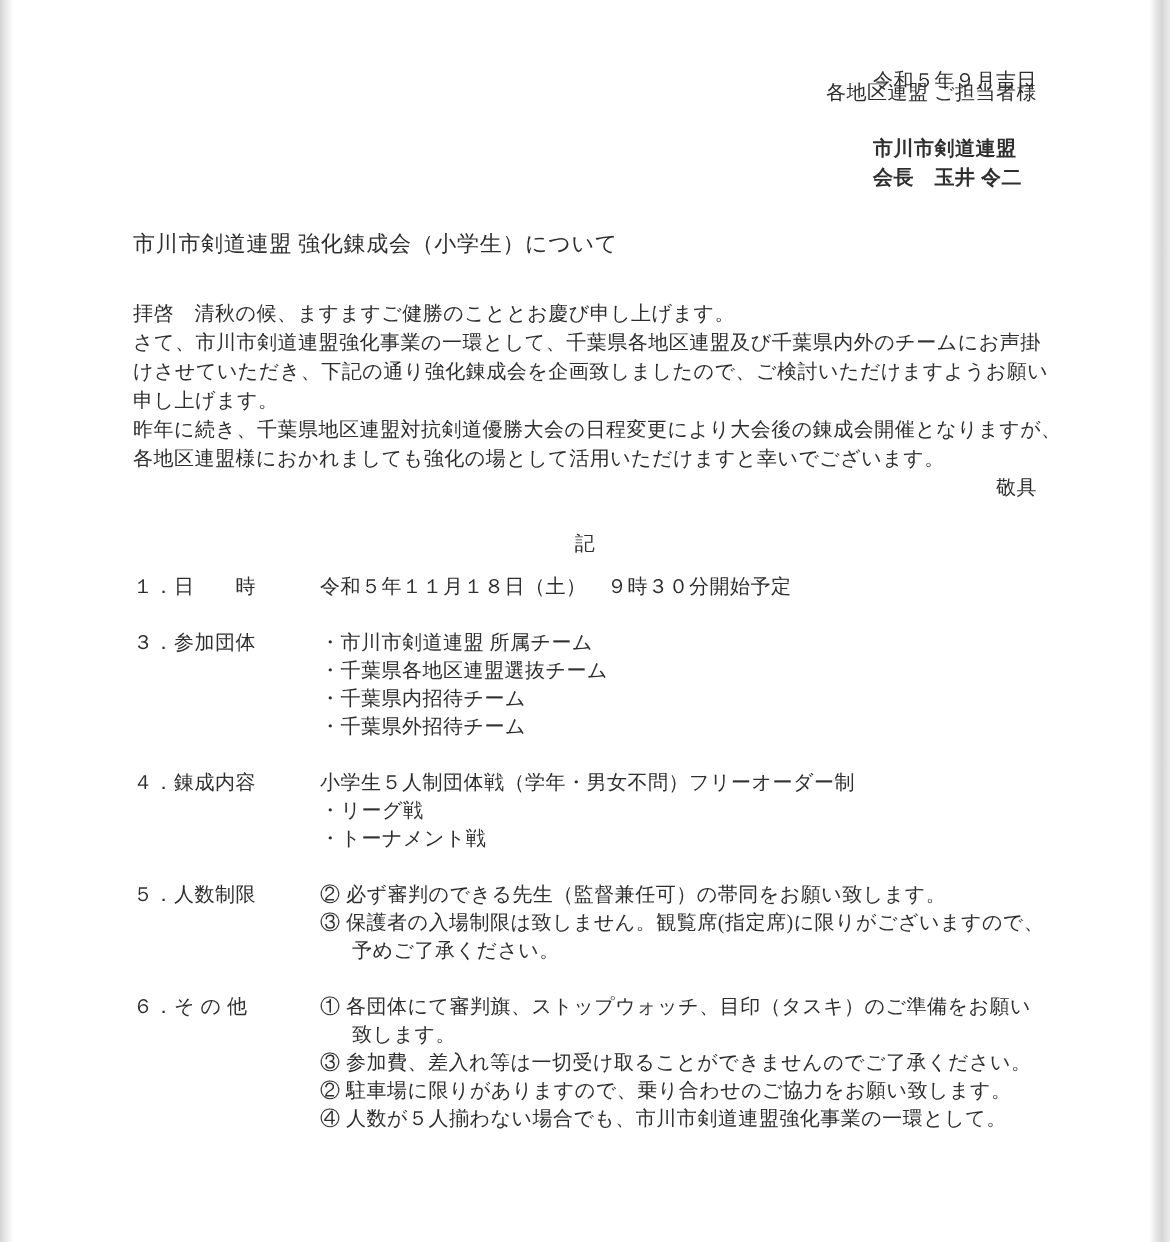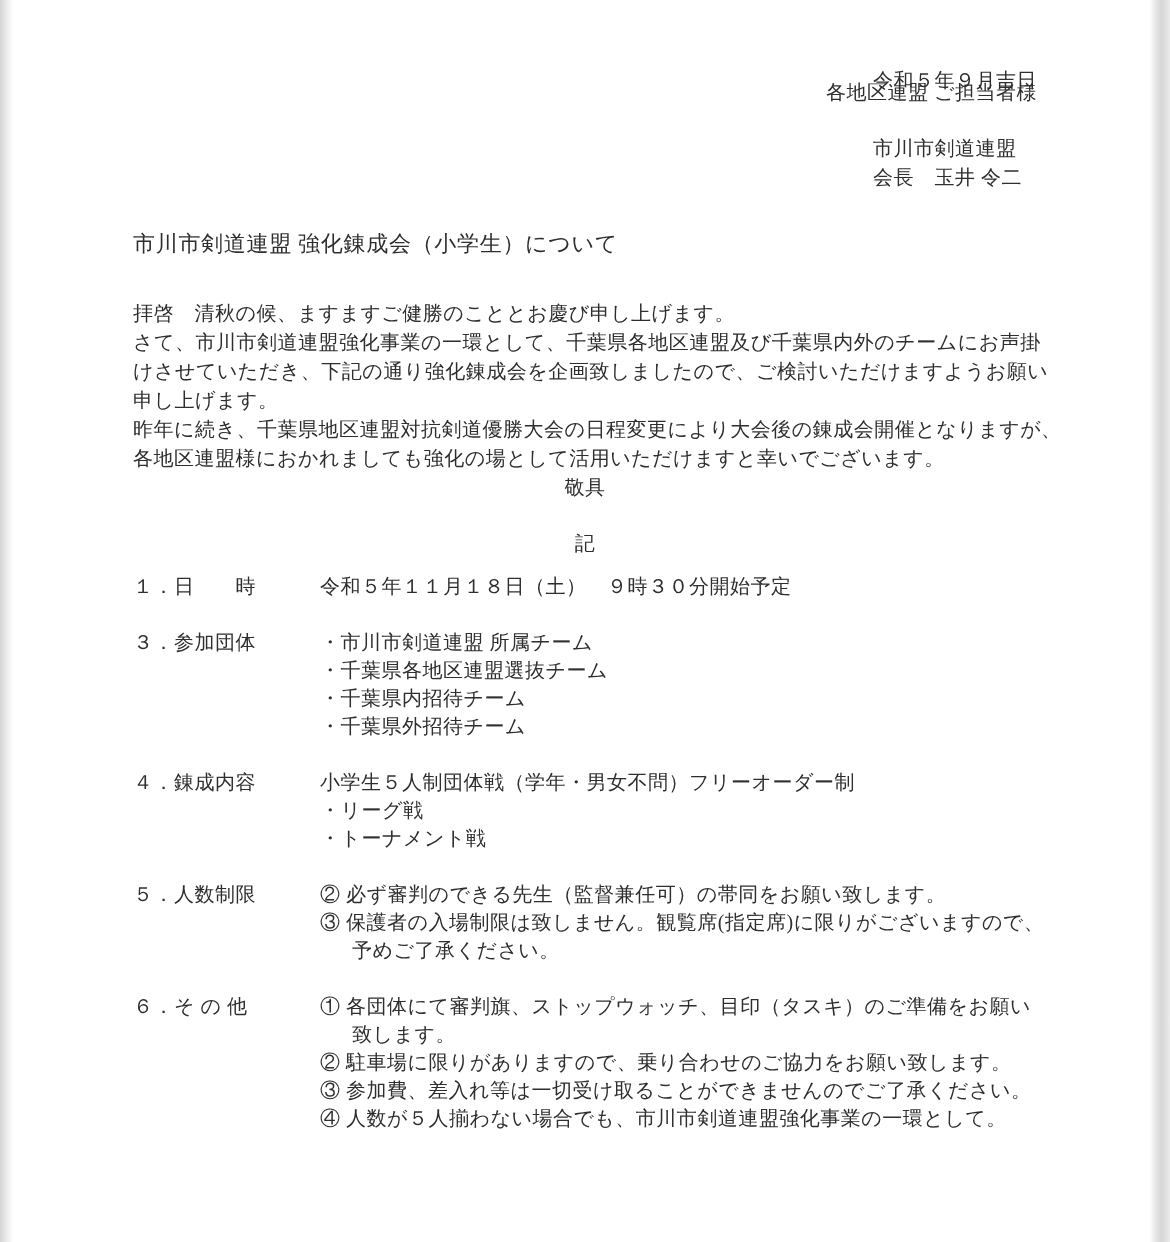--- a/index.html
+++ b/index.html
@@ -34,24 +34,24 @@
   .content-abs {
     position: absolute;
     left: 133px;
     width: 904px;
     font-size: 20px;
     line-height: 29px;
     white-space: nowrap;
   }
   .date-line   { top: 66px;  text-align: right; }
   .recipient   { top: 78px;  text-align: right; }
-  .sender      { top: 134px; left: 873px; width: 280px; text-align: left; }
+  .sender      { top: 134px; left: 873px; width: 280px; text-align: left; font-weight: bold; }
   .doc-title   { top: 229px; font-size: 22px; line-height: 30px; letter-spacing: 0.7px; }
   .body-text   { top: 299px; }
-  .closing     { top: 473px; text-align: center; }
+  .closing     { top: 473px; text-align: right; }
   .marker      { top: 529px; text-align: center; }
 
   .items { top: 572px; line-height: 28px; }
   .item {
     display: flex;
     align-items: flex-start;
     margin-bottom: 28px;
   }
   .item:last-child { margin-bottom: 0; }
   .item-label {
@@ -131,20 +131,20 @@
         <div class="line">③ 保護者の入場制限は致しません。観覧席(指定席)に限りがございますので、</div>
         <div class="line cont">予めご了承ください。</div>
       </div>
     </div>
 
     <div class="item">
       <div class="item-label">６．そ の 他</div>
       <div class="item-body">
         <div class="line">① 各団体にて審判旗、ストップウォッチ、目印（タスキ）のご準備をお願い</div>
         <div class="line cont">致します。</div>
+        <div class="line">③ 参加費、差入れ等は一切受け取ることができませんのでご了承ください。</div>
         <div class="line">② 駐車場に限りがありますので、乗り合わせのご協力をお願い致します。</div>
-        <div class="line">③ 参加費、差入れ等は一切受け取ることができませんのでご了承ください。</div>
         <div class="line">④ 人数が５人揃わない場合でも、市川市剣道連盟強化事業の一環として。</div>
       </div>
     </div>
 
   </div>
 </div>
 
 </body></html>

